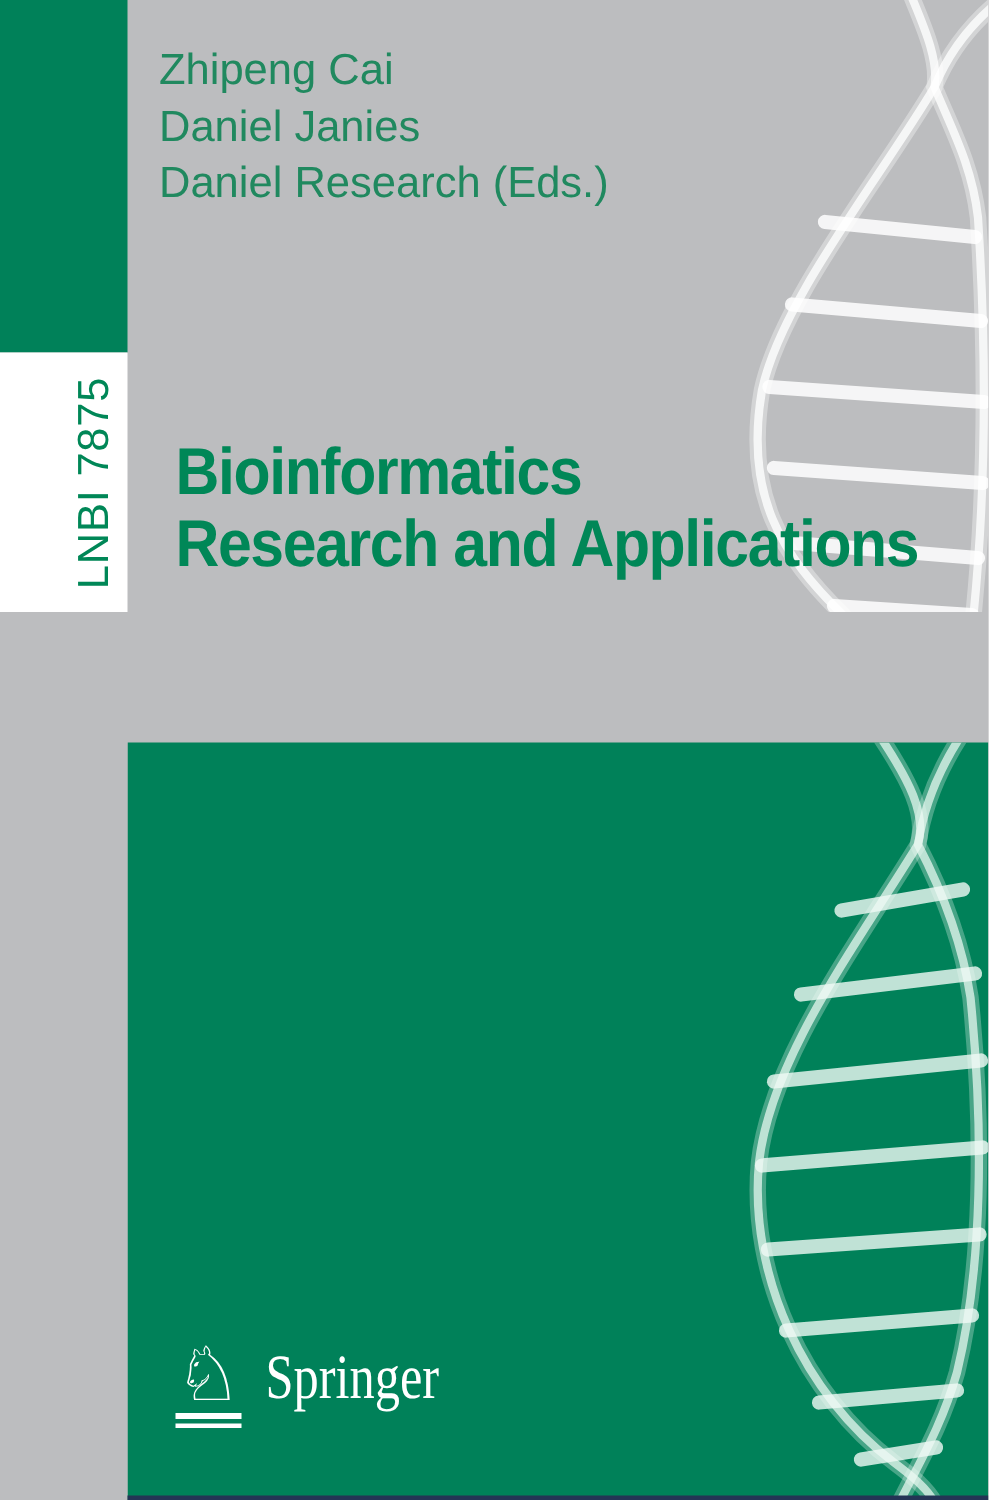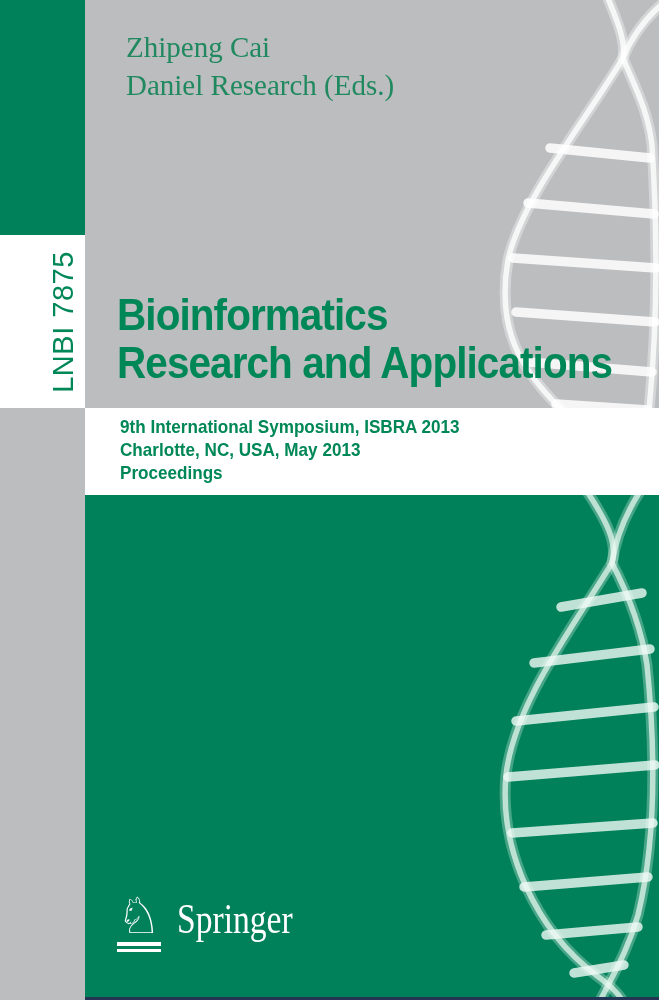--- a/index.html
+++ b/index.html
@@ -14,22 +14,22 @@
   .left-white{position:relative;height:173px;background:var(--white,#ffffff);}
   .series-label{
     position:absolute;right:5px;top:50%;
     writing-mode:vertical-rl;
     transform:translateY(-50%) rotate(180deg);
     font-size:29px;letter-spacing:.5px;color:var(--heading_green,#008757);
     white-space:nowrap;
   }
   
   .authors{
-    position:absolute;left:126px;top:29px;z-index:3;
-    font-family:Liberation Serif, serif;
+    position:absolute;left:106px;top:29px;z-index:3;
+    font-family:Liberation Sans, sans-serif;
     font-size:29px;line-height:37.5px;color:var(--author_green,#20895f);
     white-space:nowrap;
   }
   .title{
     position:absolute;left:117px;top:291px;margin:0;z-index:3;
     font-size:44px;line-height:48px;font-weight:bold;letter-spacing:-1px;
     color:var(--heading_green,#008757);
     transform:scaleX(.92);transform-origin:left top;white-space:nowrap;
   }
   
@@ -90,35 +90,29 @@
 
   <div class="left-col">
     <div class="left-green"></div>
     <div class="left-white">
       <span class="series-label">LNBI 7875</span>
     </div>
   </div>
 
   <div class="authors">
     <div>Zhipeng Cai</div>
+    <div>Daniel Janies</div>
     <div>Daniel Research (Eds.)</div>
   </div>
 
   <h1 class="title">
     <div>Bioinformatics</div>
     <div>Research and Applications</div>
   </h1>
 
-  <div class="white-band">
-    <div class="subtitle">
-      <div>9th International Symposium, ISBRA 2013</div>
-      <div>Charlotte, NC, USA, May 2013</div>
-      <div>Proceedings</div>
-    </div>
-  </div>
 
   <div class="green-band">
 
     <svg class="helix-bottom" viewBox="0 0 193 505" aria-hidden="true">
       <g fill="none" stroke-linecap="round">
         <g stroke="rgba(235,250,242,0.3)" stroke-width="11">
           <path d="M120,-5 C140,25 152,48 146,68 C105,135 48,210 40,280 C33,355 70,435 130,480 C142,489 152,497 158,508"></path>
           <path d="M175,-5 C160,18 150,42 146,68 C160,95 175,130 181,170 C190,260 189,350 172,420 C162,455 148,478 133,508"></path>
         </g>
         <g stroke="rgba(235,250,242,0.72)" stroke-width="5.5">

